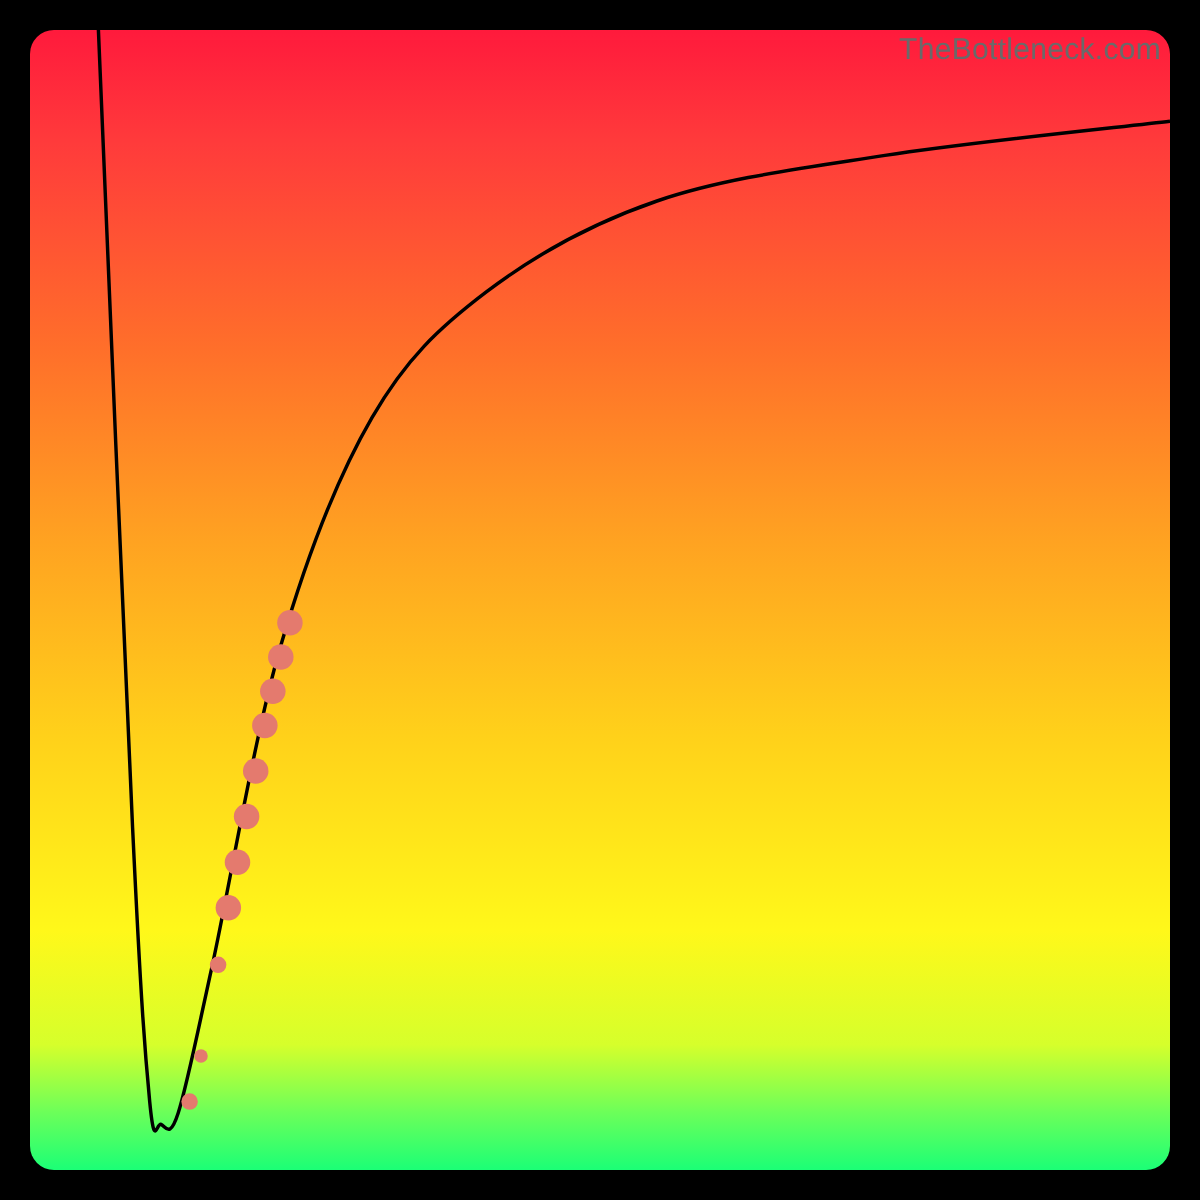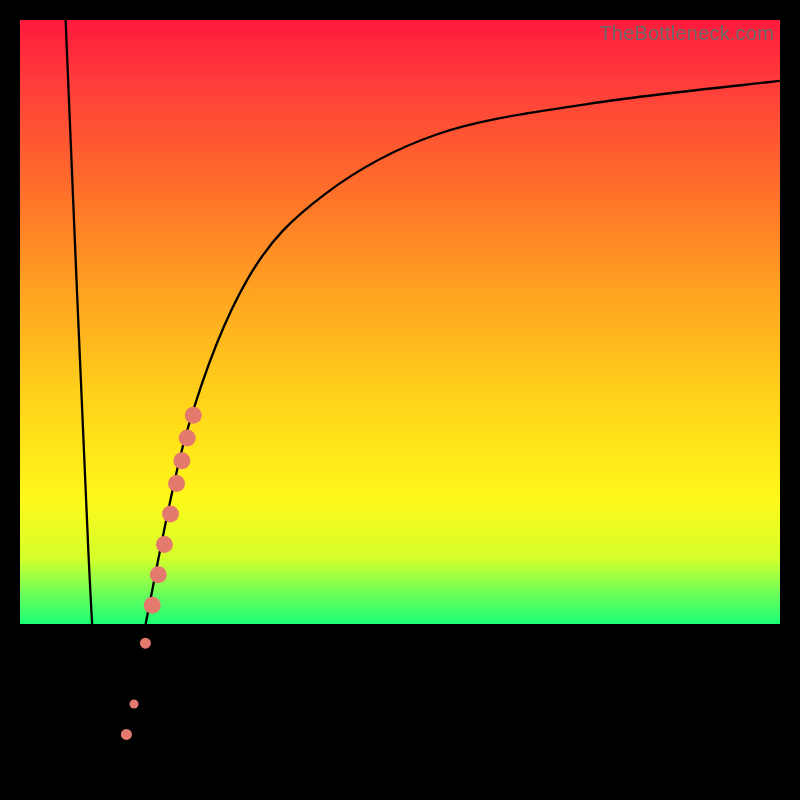--- a/index.html
+++ b/index.html
@@ -17,33 +17,34 @@
     top: 0;
     width: 800px;
     height: 800px;
     background: #000;
   }
   .plot {
     position: absolute;
     left: 20px;
     top: 20px;
     width: 760px;
-    height: 604px;
+    height: 760px;
     background: linear-gradient(
       to bottom,
       #ff1a3c 0%,
       #ff3b3b 10%,
       #ff6f2a 28%,
       #ffa321 45%,
       #ffd11a 62%,
       #fff81a 79%,
       #d6ff2b 89%,
       #6bff5a 95%,
       #1bff76 100%
     );
+    border-radius: 16px;
   }
   .watermark {
     position: absolute;
     top: 2px;
     right: 6px;
     color: #6a6a6a;
     font-size: 20px;
     font-weight: 500;
     letter-spacing: 0.2px;
     user-select: none;

